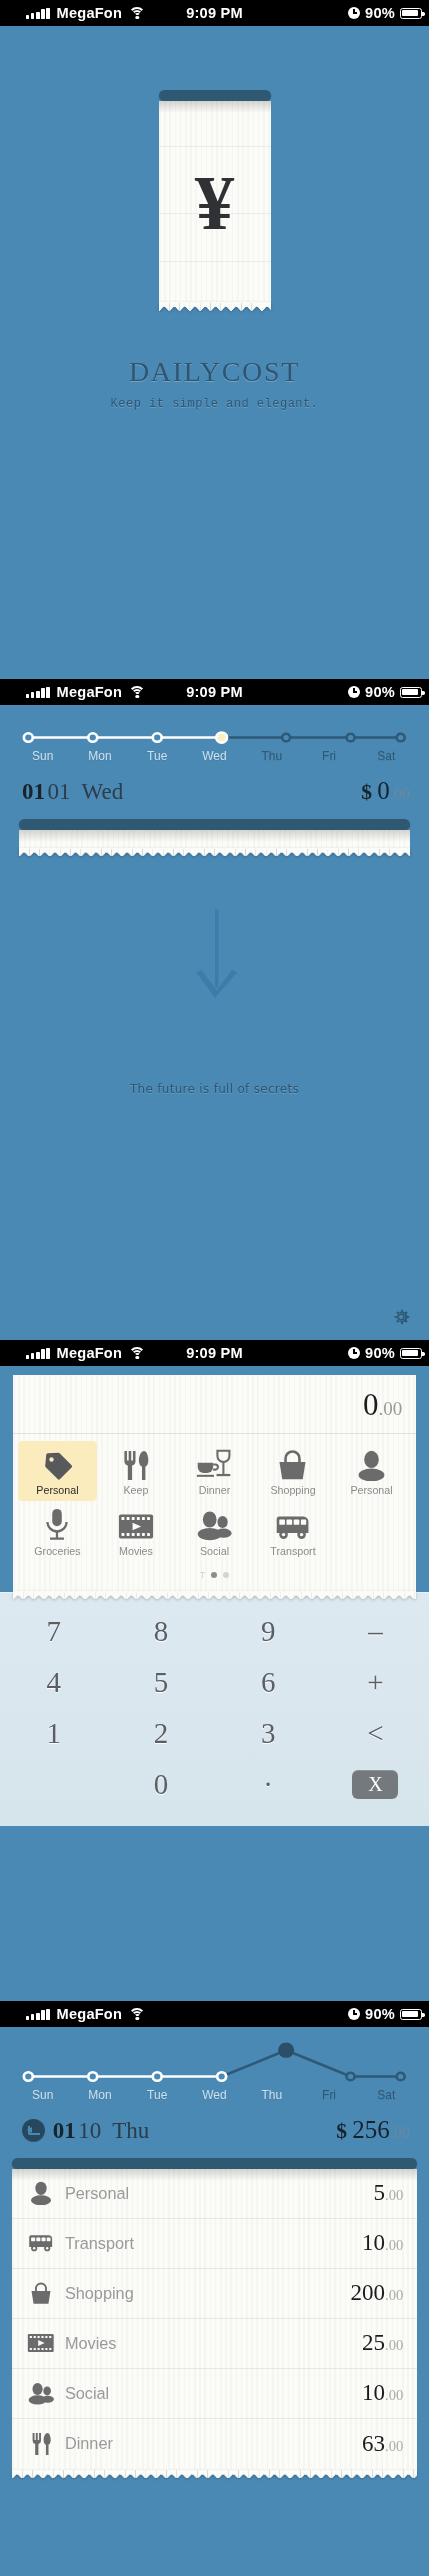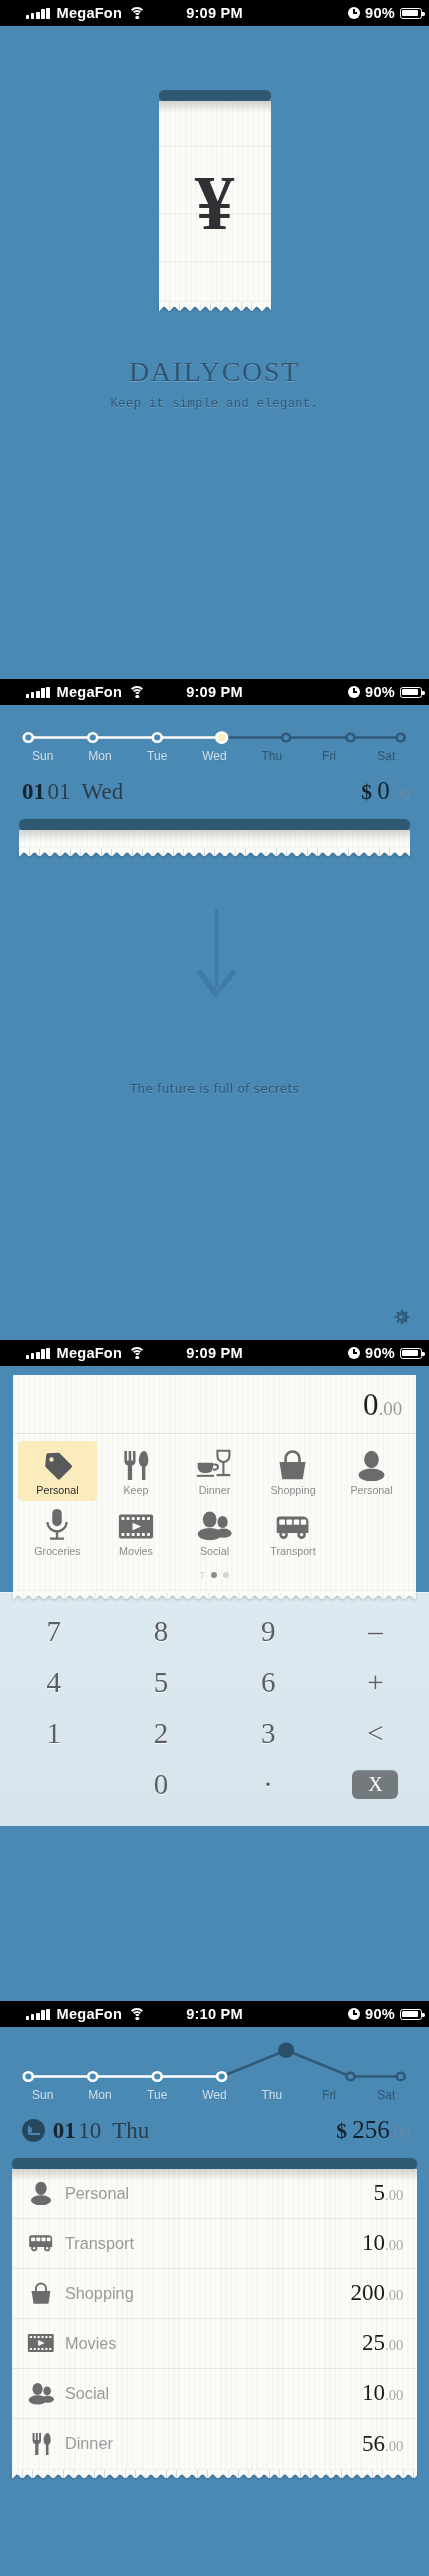--- a/index.html
+++ b/index.html
@@ -569,21 +569,20 @@
         <i></i>
       </span>
     <span class="sb-carrier">MegaFon</span>
     <span class="sb-wifi">
         <span></span>
         <span></span>
         <span></span>
         <span class="dot"></span>
       </span>
   </div>
-  <div class="sb-center">9:10 PM</div>
   <div class="sb-right">
     <span class="sb-clock"></span>
     <span>90%</span>
     <span class="sb-batt">
         <i></i>
       </span>
   </div>
 </div>
 
 <div class="screen screen-4">
@@ -726,21 +725,21 @@
 
       <div class="li">
         <span class="ic">
           <svg width="22" height="24" viewBox="0 0 34 36">
             <path fill="#6b6b6b" d="M4 1h3v11h2V1h3v11h2V1h3v12a5 5 0 0 1-4 4.9V35h-5V17.9A5 5 0 0 1 4 13z"></path>
             <path fill="#6b6b6b" d="M27 1c3 0 5 5 5 11 0 4-1.6 6.6-3.4 7.3V35h-4V19.3C22.7 18.6 21 16 21 12c0-6 3-11 6-11z"></path>
           </svg>
         </span>
         <span class="nm">Dinner</span>
         <span class="vl">
-          <span class="vi">56</span>
+          <span class="vi">63</span>
           <span class="vd">.00</span>
         </span>
       </div>
     </div>
   </div>
 
 </div>
 
 
 </body></html>

